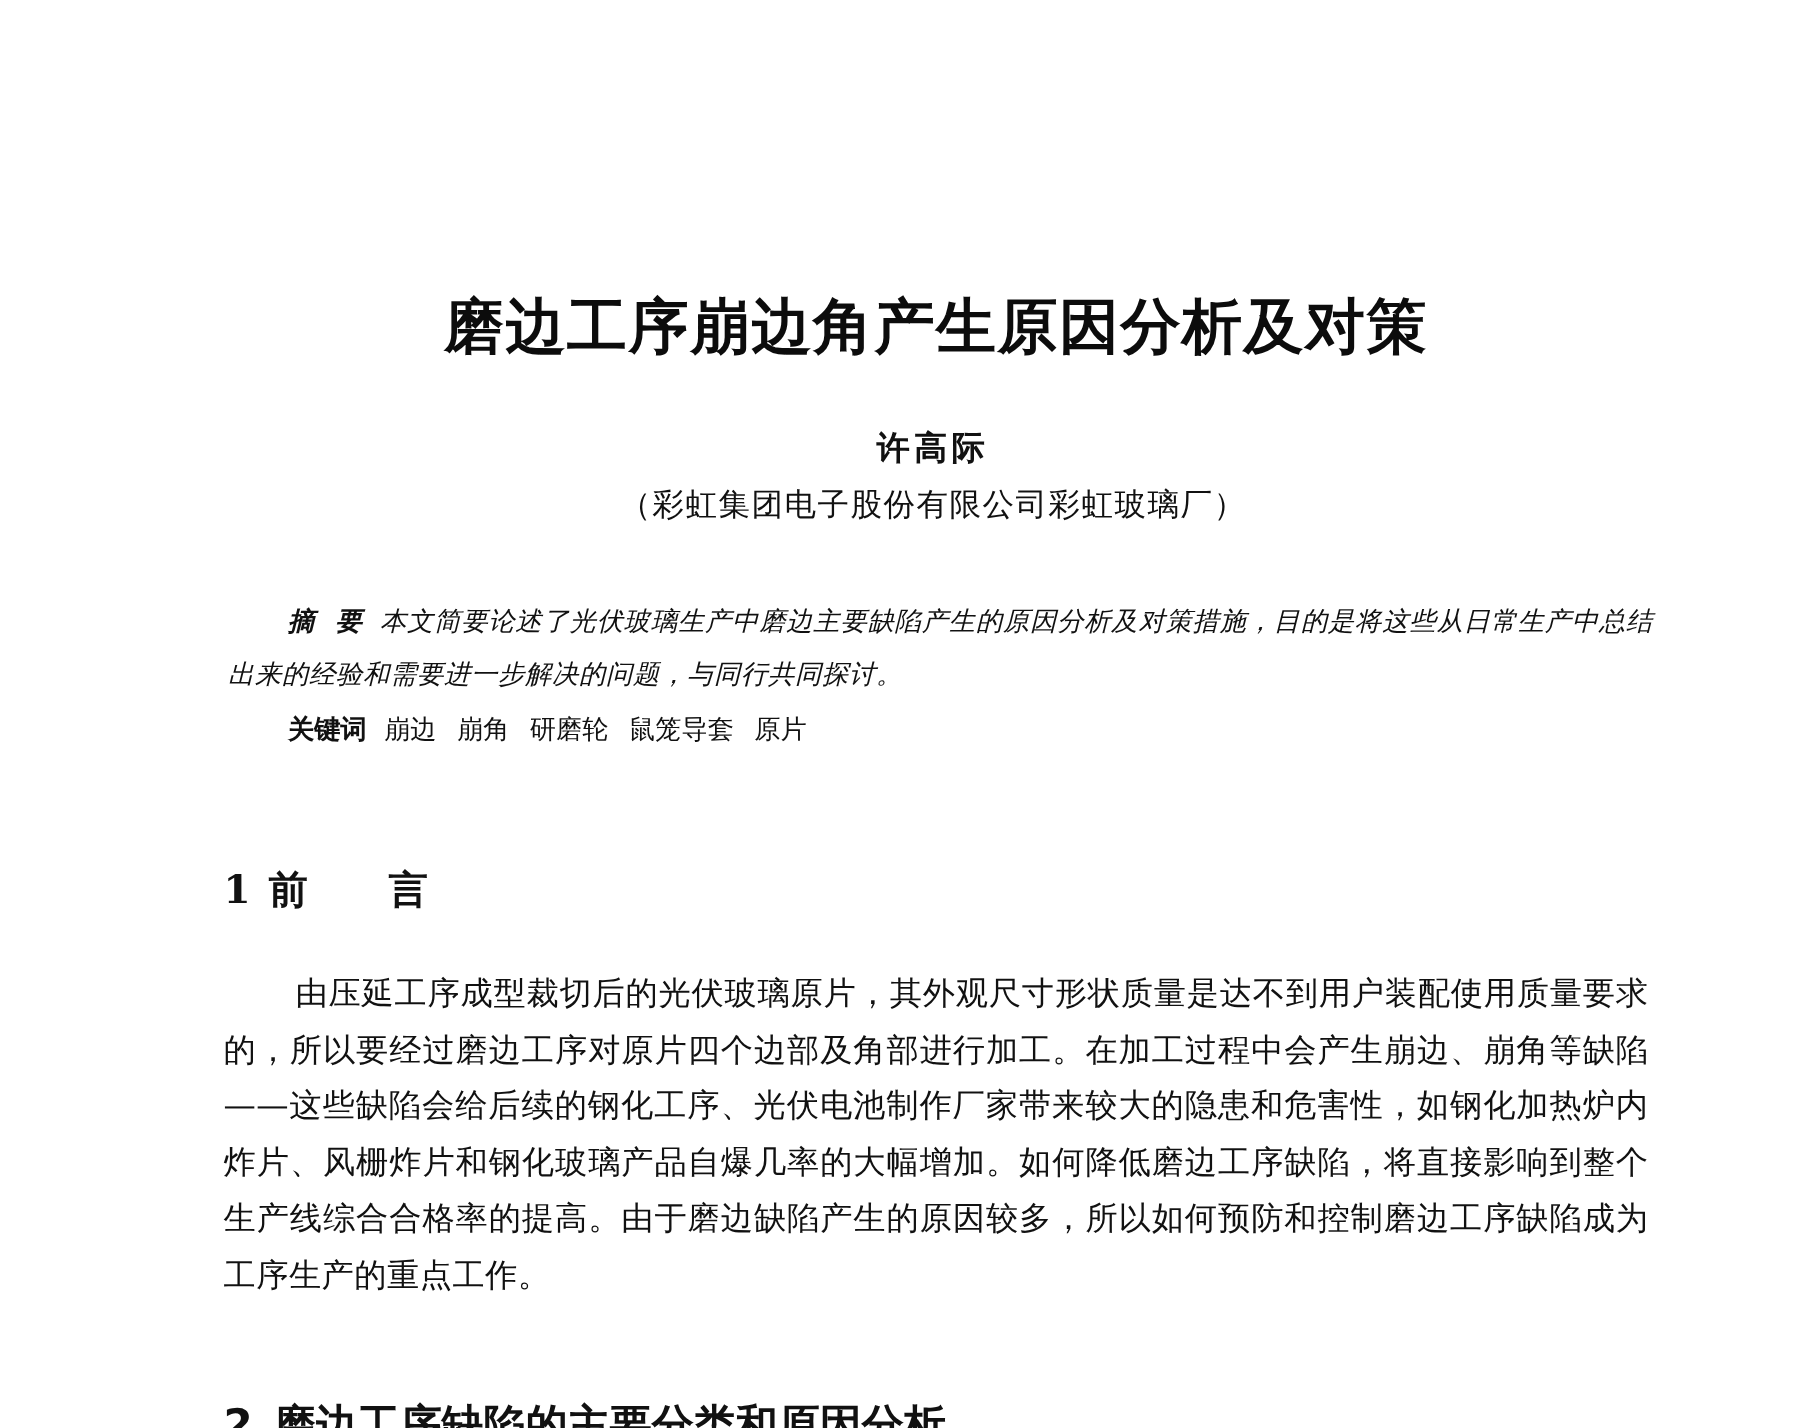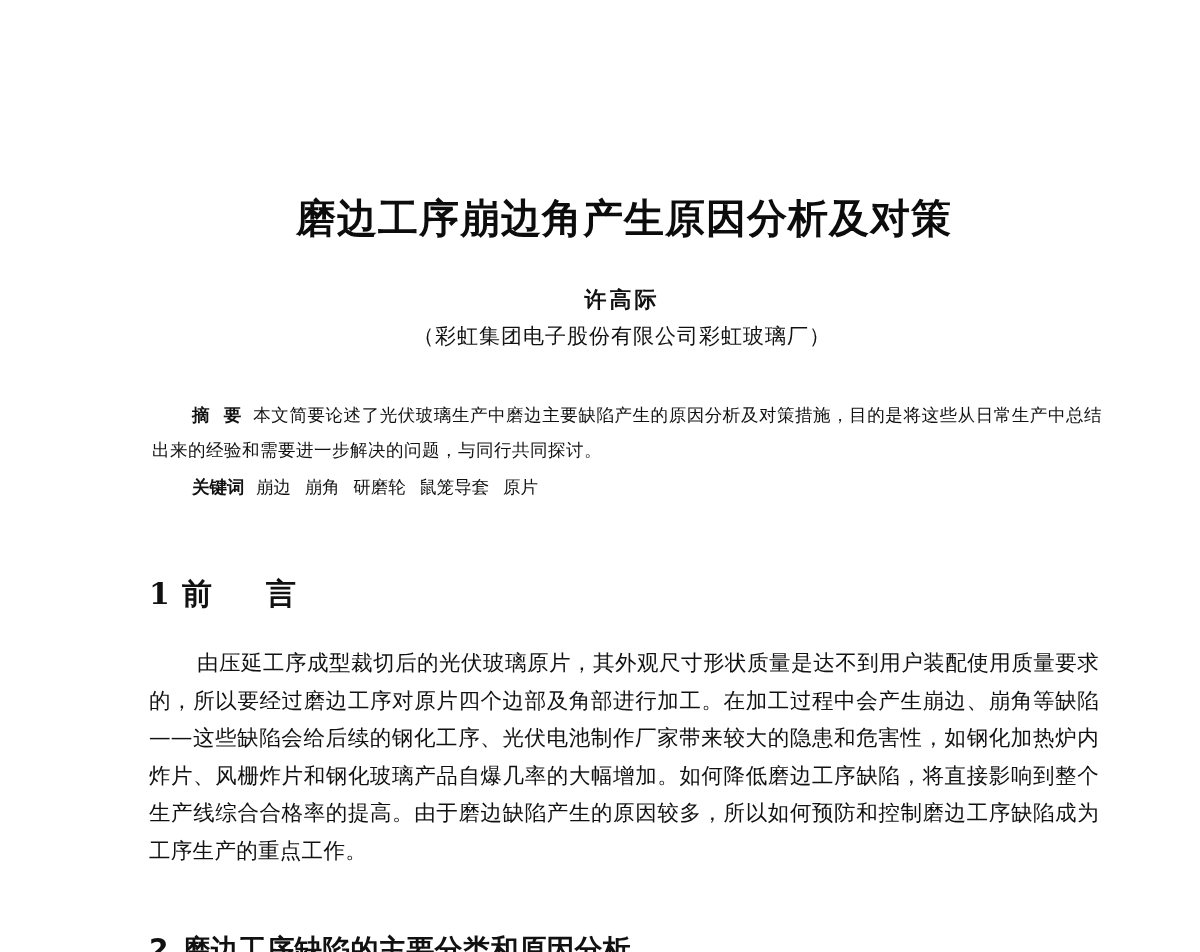--- a/index.html
+++ b/index.html
@@ -91,21 +91,21 @@
     .keywords .label {
       font-weight: bold;
       margin-right: 6px;
     }
     .keywords .kw {
       margin-right: 8px;
     }
     .section-heading {
       position: absolute;
       left: 137px;
-      font-size: 30px;
+      font-size: 26px;
       font-weight: bold;
       line-height: 40px;
       white-space: nowrap;
     }
     .sec1 {
       top: 574px;
     }
     .sec1 .num {
       font-family: "DejaVu Serif", "Liberation Serif", serif;
       margin-right: 12px;
@@ -140,21 +140,21 @@
 
 <div class="page">
 
   <div class="title">磨边工序崩边角产生原因分析及对策</div>
 
   <div class="author">许高际</div>
 
   <div class="affiliation">（彩虹集团电子股份有限公司彩虹玻璃厂）</div>
 
   <div class="abstract">
-    <div class="line1" style="white-space: normal; text-align: justify;">
+    <div class="line1" style="white-space: normal; text-align: justify; font-style: italic;">
       <span class="label">摘 要</span><span>本文简要论述了光伏玻璃生产中磨边主要缺陷产生的原因分析及对策措施，目的是将这些从日常生产中总结出来的经验和需要进一步解决的问题，与同行共同探讨。</span>
     </div>
   </div>
 
   <div class="keywords">
     <span class="label">关键词</span>
     <span class="kw">崩边</span>
     <span class="kw">崩角</span>
     <span class="kw">研磨轮</span>
     <span class="kw">鼠笼导套</span>

